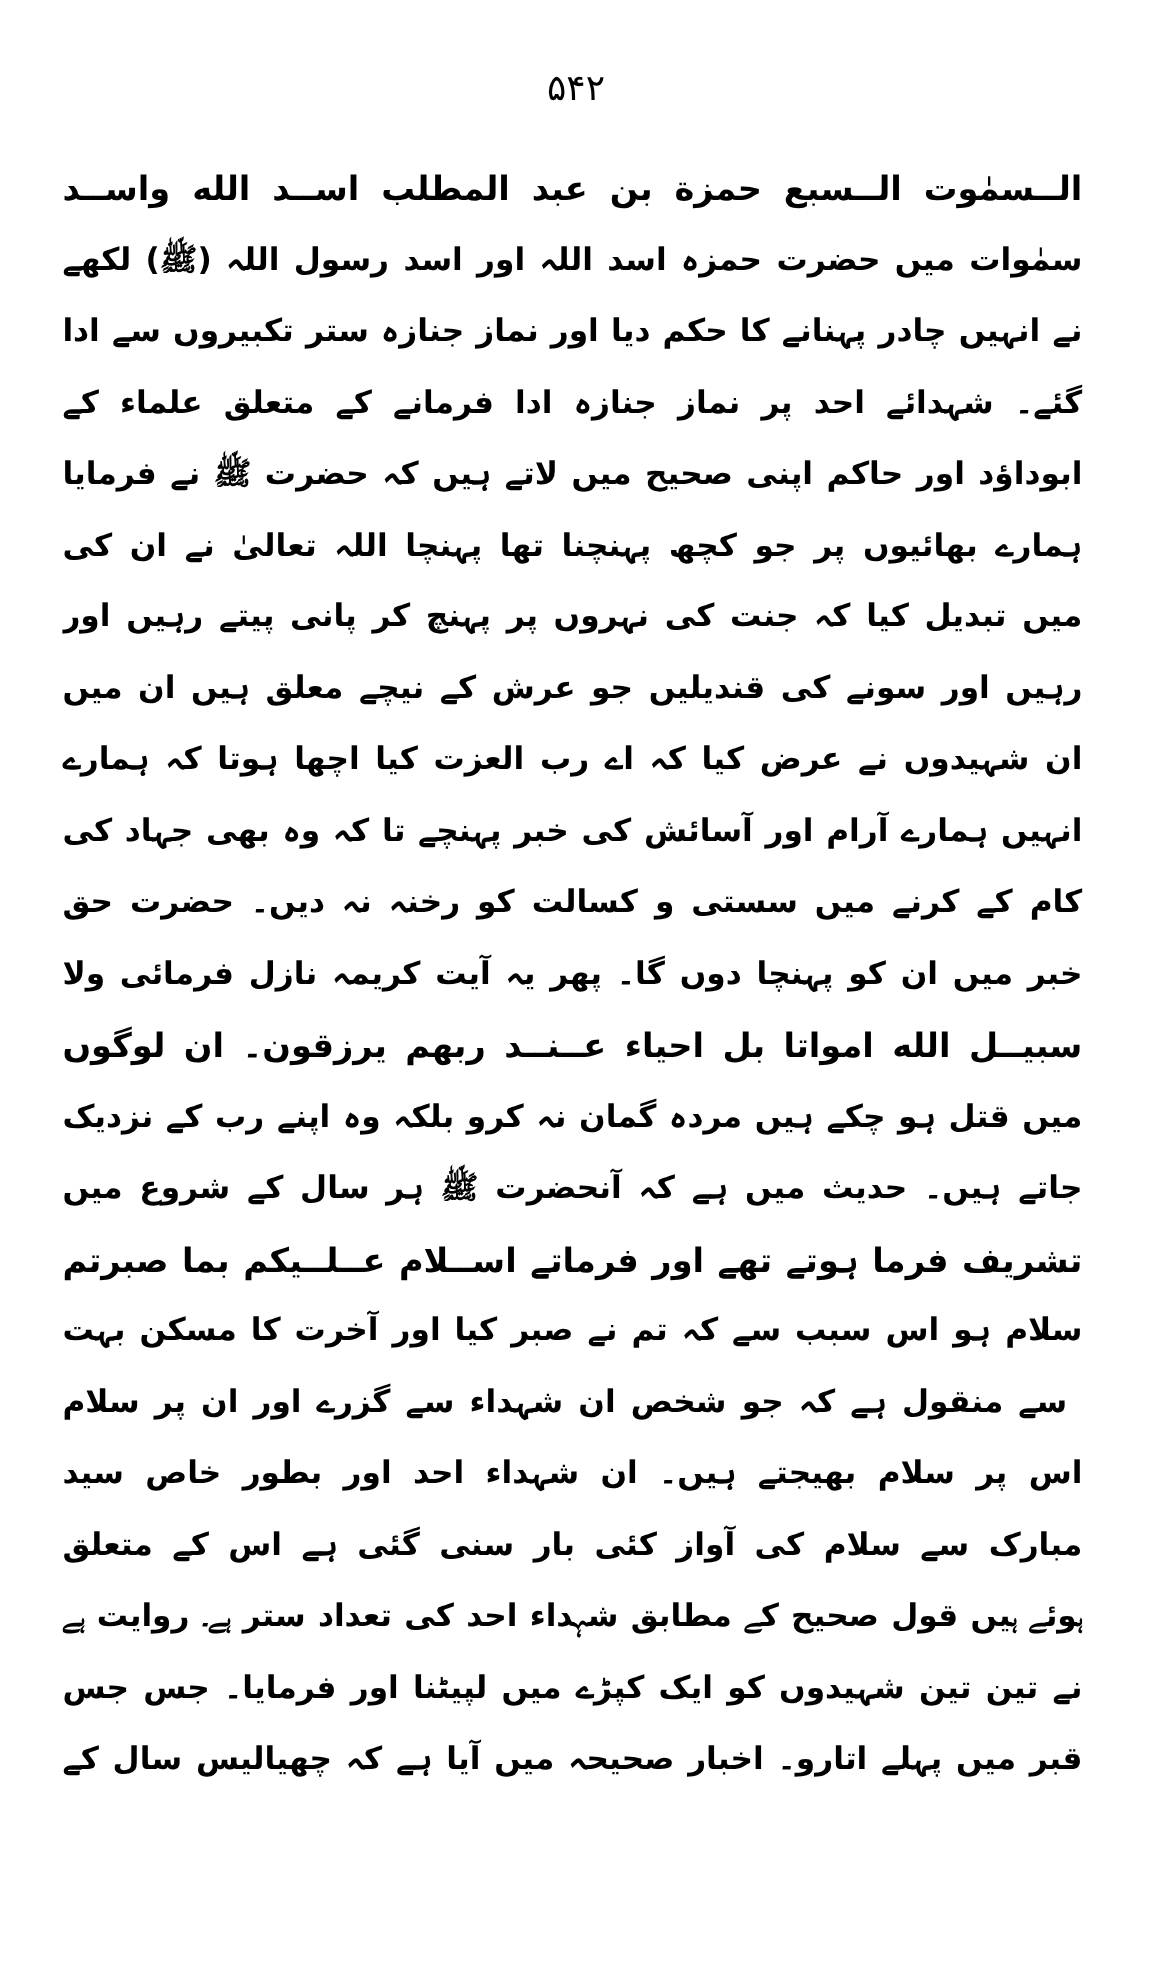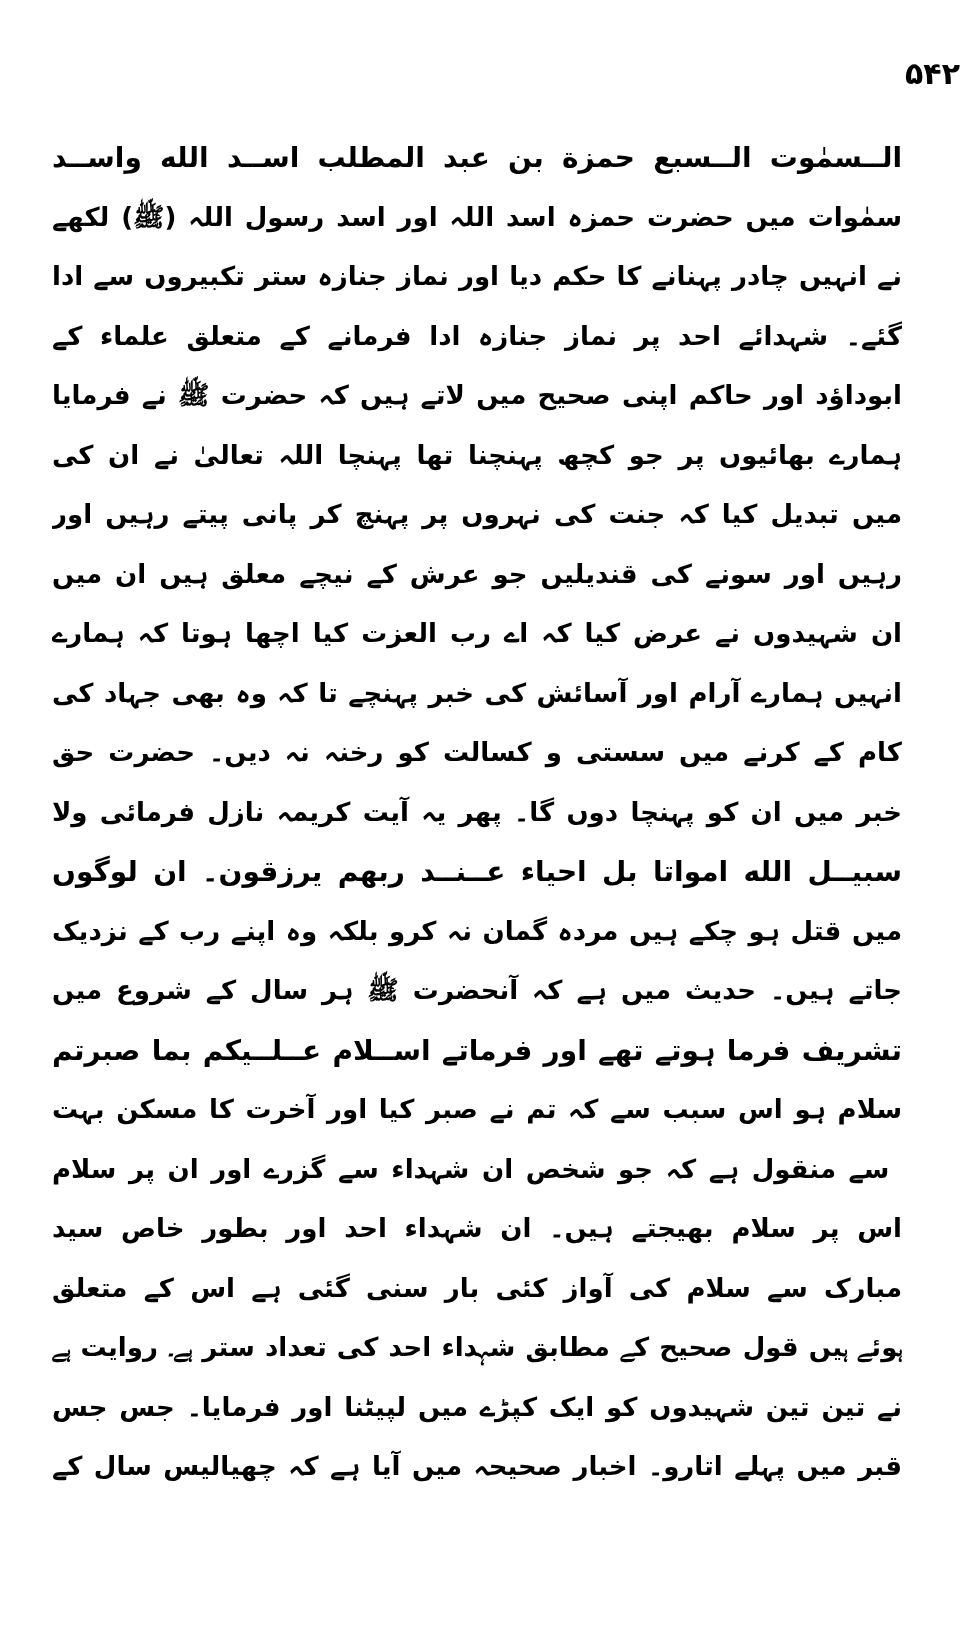--- a/index.html
+++ b/index.html
@@ -15,22 +15,23 @@
     color: #000000;
     font-family: "DejaVu Sans", sans-serif;
     overflow: hidden;
     direction: rtl;
   }
   .page-number {
     position: absolute;
     top: 56px;
     left: 0;
     right: 0;
+    text-align: center;
     font-size: 30px;
-    font-weight: 700;
+    font-weight: 400;
     letter-spacing: 2px;
     direction: rtl;
   }
   .text-body {
     position: absolute;
     top: 128px;
     right: 58px;
     left: 52px;
     direction: rtl;
     unicode-bidi: embed;

